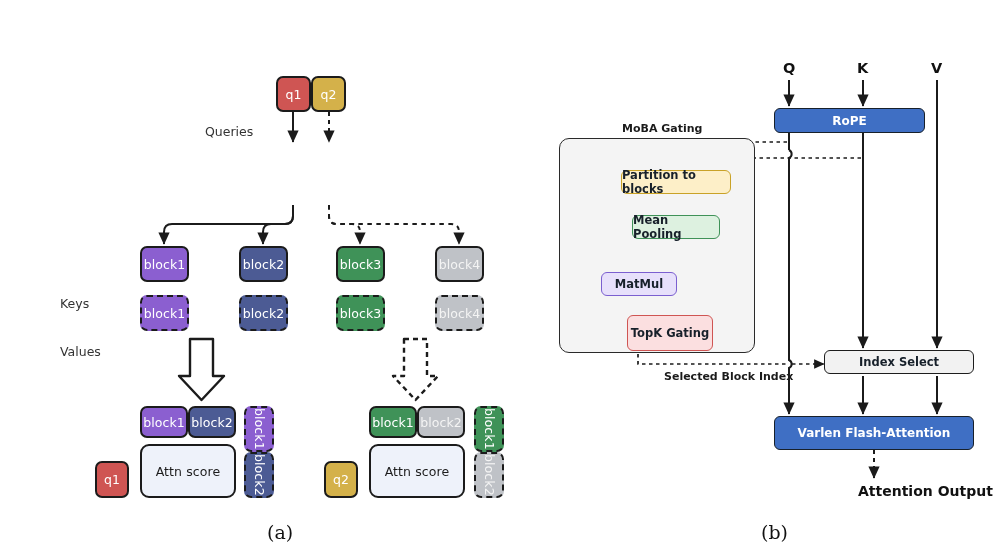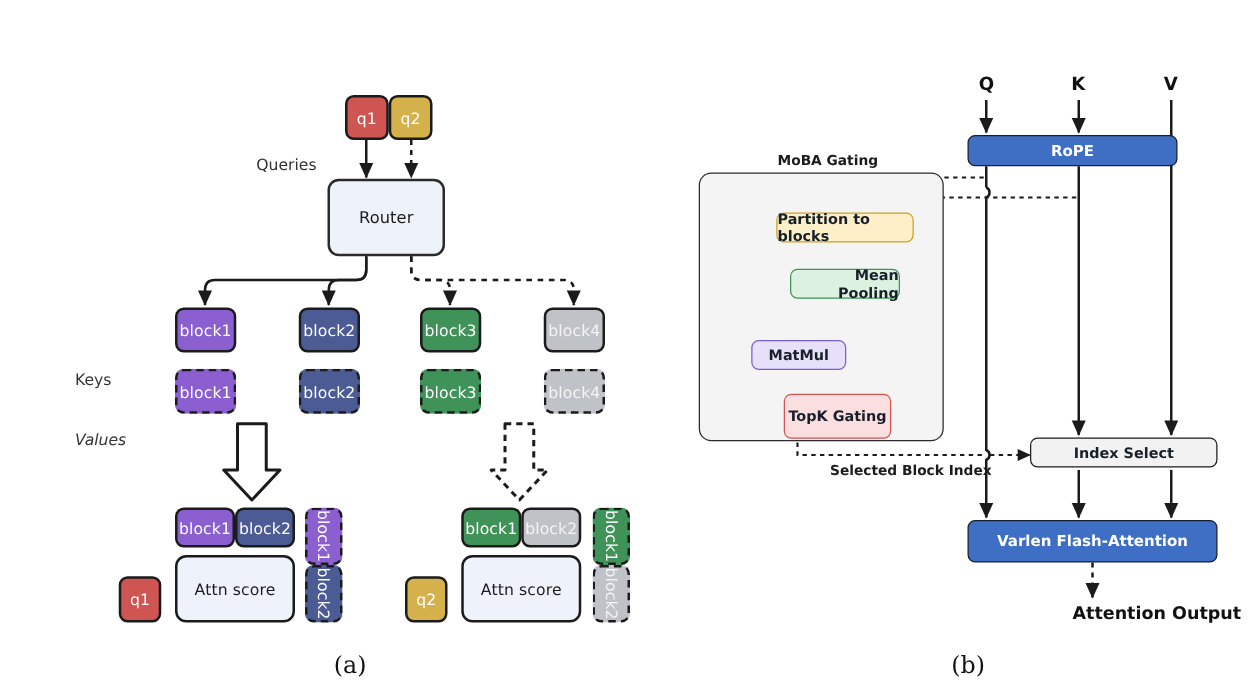--- a/index.html
+++ b/index.html
@@ -121,26 +121,25 @@
       <path d="M937,376 L937,414" stroke="#1b1b1b" stroke-width="2" fill="none" marker-end="url(#ah)"></path>
     </g>
 
     <g>
       <path d="M874,450 L874,478" stroke="#1b1b1b" stroke-width="2" fill="none" stroke-dasharray="4,4" marker-end="url(#ah)"></path>
     </g>
   </svg>
 
   <div class="lbl lbl-side" style="left:205px;top:87px;">Queries</div>
   <div class="lbl lbl-side" style="left:60px;top:259px;">Keys</div>
-  <div class="lbl lbl-side" style="left:60px;top:307px;font-style:italic;">Values</div>
+  <div class="lbl lbl-side" style="left:60px;top:307px;">Values</div>
 
   <div class="box" style="left:276px;top:76px;width:35px;height:36px;background:#cf5553;">q1</div>
   <div class="box" style="left:311px;top:76px;width:35px;height:36px;background:#d4b14a;">q2</div>
 
-  <div class="box router" style="left:262px;top:143px;width:94px;height:62px;">Router</div>
 
   <div class="box" style="left:140px;top:246px;width:49px;height:36px;background:#8b5fd0;">block1</div>
   <div class="box" style="left:239px;top:246px;width:49px;height:36px;background:#4c5b94;">block2</div>
   <div class="box" style="left:336px;top:246px;width:49px;height:36px;background:#3f9258;">block3</div>
   <div class="box" style="left:435px;top:246px;width:49px;height:36px;background:#bfc2c7;color:#f4f4f4;">block4</div>
 
   <div class="box dash" style="left:140px;top:295px;width:49px;height:36px;background:#8b5fd0;">block1</div>
   <div class="box dash" style="left:239px;top:295px;width:49px;height:36px;background:#4c5b94;">block2</div>
   <div class="box dash" style="left:336px;top:295px;width:49px;height:36px;background:#3f9258;">block3</div>
   <div class="box dash" style="left:435px;top:295px;width:49px;height:36px;background:#bfc2c7;color:#f4f4f4;">block4</div>
@@ -156,27 +155,27 @@
   <div class="box" style="left:369px;top:406px;width:48px;height:32px;background:#3f9258;">block1</div>
   <div class="box" style="left:417px;top:406px;width:48px;height:32px;background:#bfc2c7;color:#f4f4f4;">block2</div>
   <div class="box attn" style="left:369px;top:444px;width:96px;height:54px;">Attn score</div>
   <div class="box dash vert" style="left:474px;top:406px;width:30px;height:46px;background:#3f9258;">block1</div>
   <div class="box dash vert" style="left:474px;top:452px;width:30px;height:46px;background:#bfc2c7;color:#f4f4f4;">block2</div>
 
   <div class="qkv" style="left:783px;top:60px;">Q</div>
   <div class="qkv" style="left:857px;top:60px;">K</div>
   <div class="qkv" style="left:931px;top:60px;">V</div>
 
-  <div class="rbox blue" style="left:774px;top:108px;width:168px;height:25px;">RoPE</div>
+  <div class="rbox blue" style="left:774px;top:108px;width:151px;height:25px;">RoPE</div>
 
   <div class="rlabel" style="left:622px;top:122px;">MoBA Gating</div>
   <div class="gatingpanel" style="left:559px;top:138px;width:196px;height:215px;"></div>
 
   <div class="rbox" style="left:621px;top:170px;width:110px;height:24px;background:#fdefc8;border-color:#c9a227;">Partition to blocks</div>
-  <div class="rbox" style="left:632px;top:215px;width:88px;height:24px;background:#ddf1e0;border-color:#3f9258;text-align:right;">Mean Pooling</div>
+  <div class="rbox" style="left:632px;top:215px;width:88px;height:24px;background:#ddf1e0;border-color:#3f9258;">Mean Pooling</div>
   <div class="rbox" style="left:601px;top:272px;width:76px;height:24px;background:#e7e0fb;border-color:#7b5fd0;">MatMul</div>
   <div class="rbox" style="left:627px;top:315px;width:86px;height:36px;background:#fbdfe0;border-color:#cf5553;">TopK Gating</div>
 
   <div class="rlabel" style="left:664px;top:370px;">Selected Block Index</div>
 
   <div class="rbox" style="left:824px;top:350px;width:150px;height:24px;background:#f2f2f2;font-weight:600;">Index Select</div>
 
   <div class="rbox blue" style="left:774px;top:416px;width:200px;height:34px;">Varlen Flash-Attention</div>
 
   <div class="outlbl" style="left:820px;top:483px;">Attention Output</div>

